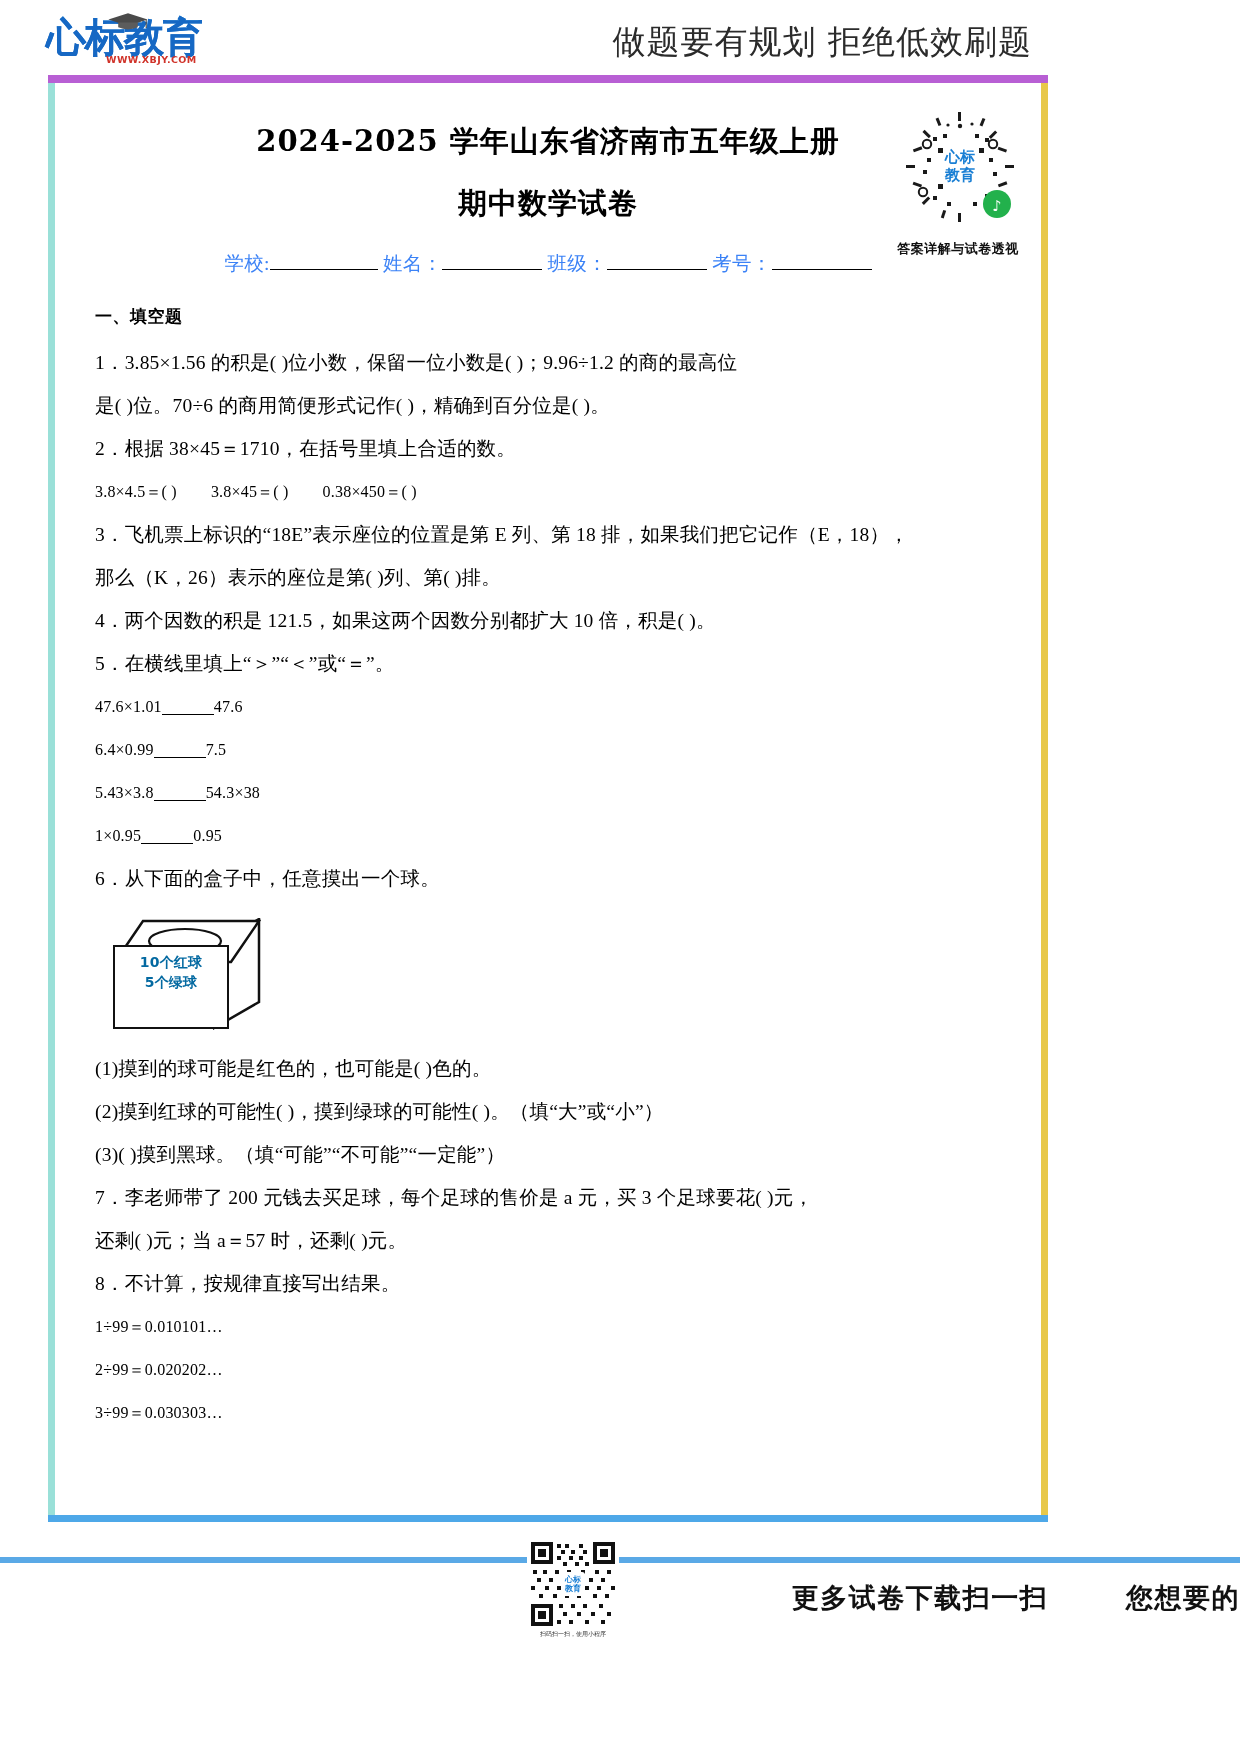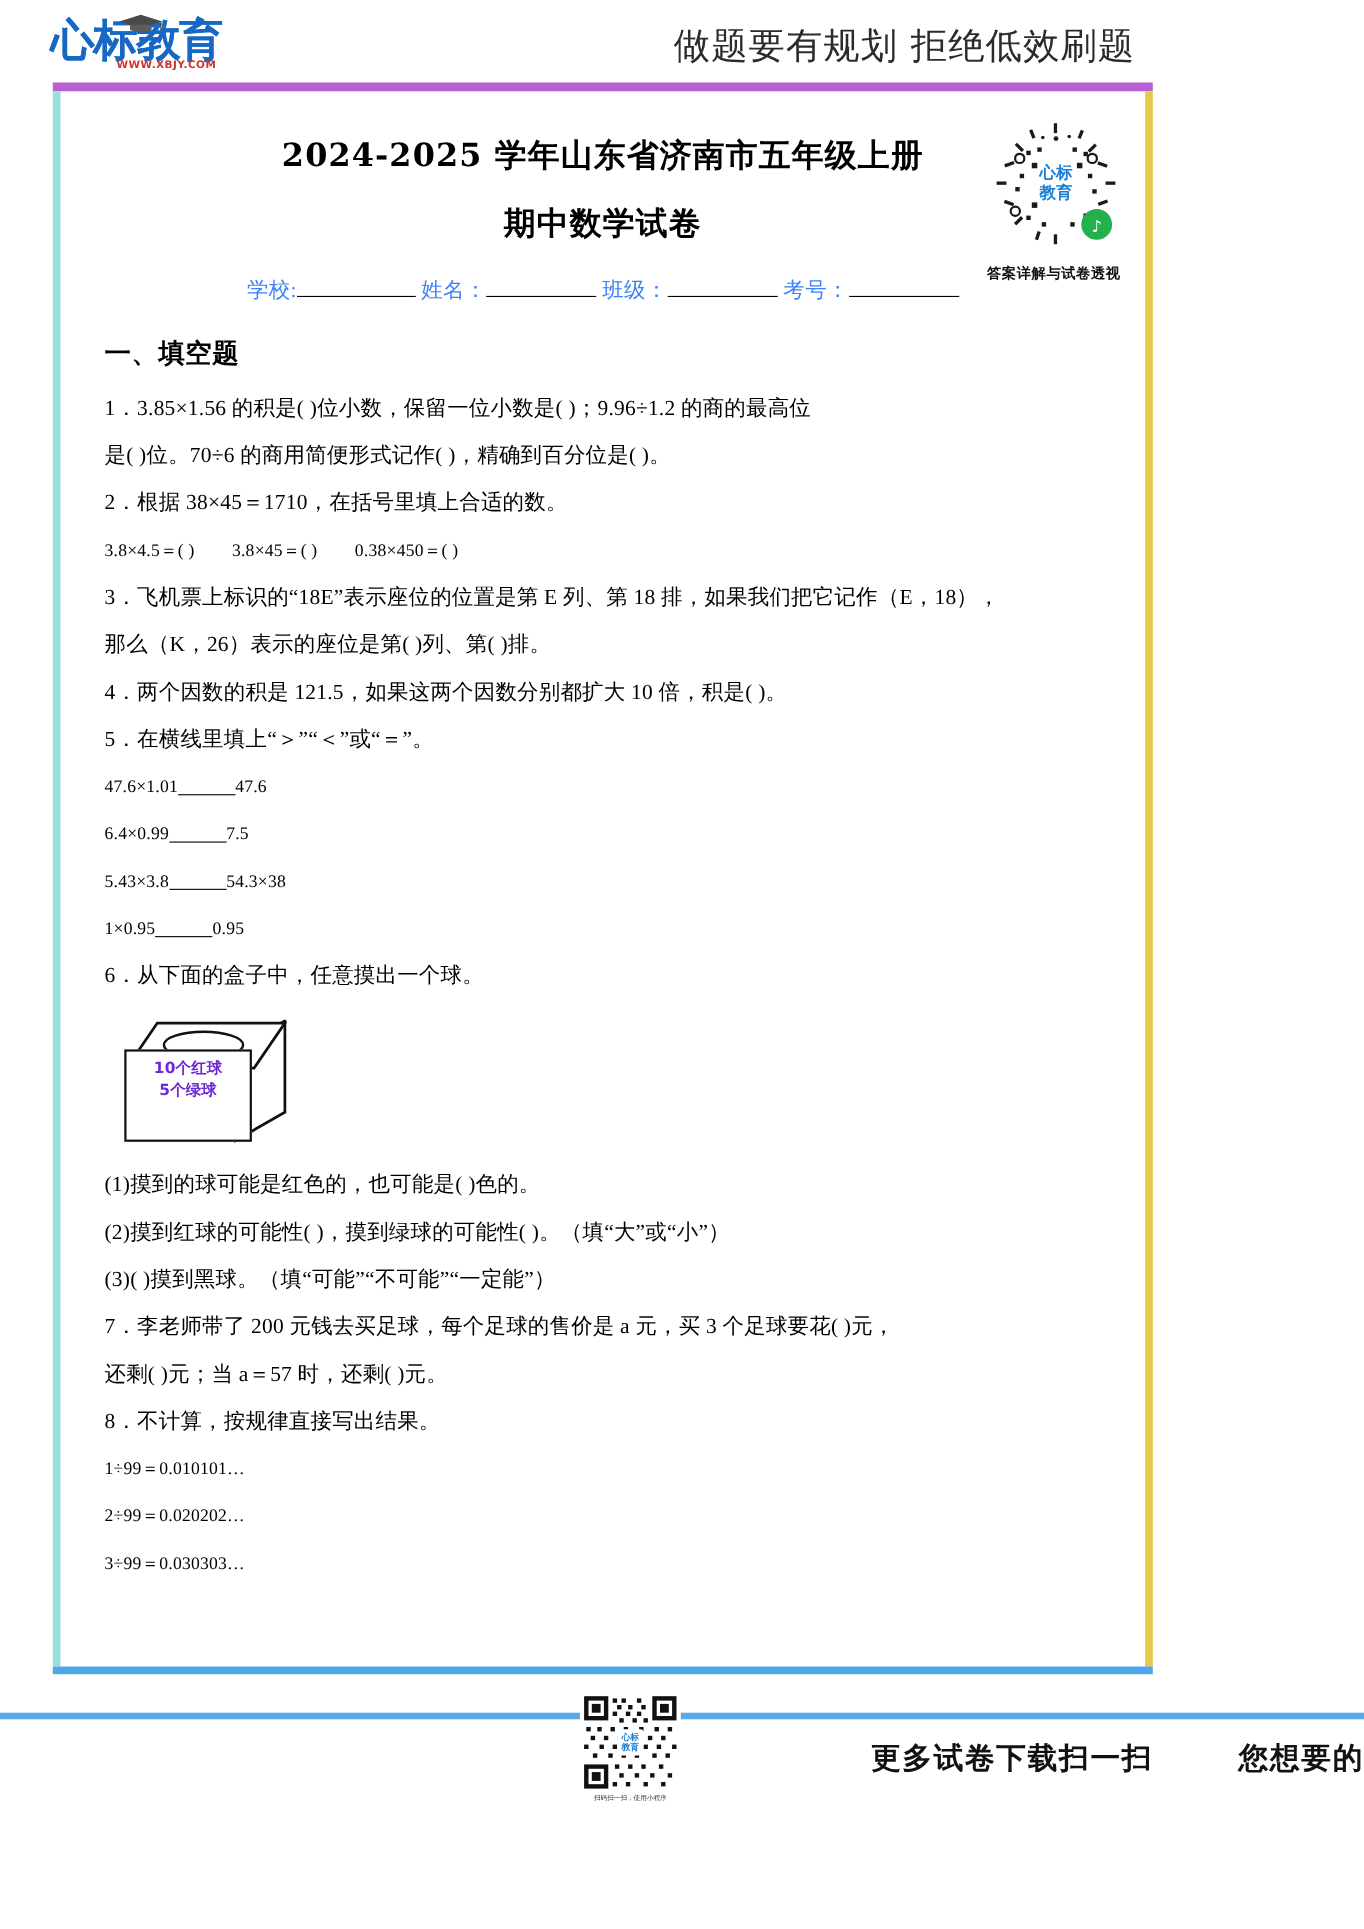--- a/index.html
+++ b/index.html
@@ -143,21 +143,21 @@
 
   
   .content {
     position: absolute;
     left: 40px; top: 215px;
     width: 900px;
   }
   .sec-head {
     font-family: "DejaVu Serif", serif;
     font-weight: bold;
-    font-size: 24px;
+    font-size: 17px;
     color: #000;
     margin-bottom: 13px;
     letter-spacing: 0.5px;
   }
   .q {
     font-size: 19.5px;
     color: #000;
     line-height: 43px;
     letter-spacing: 0.2px;
   }
@@ -200,21 +200,21 @@
   }
   .box-label {
     position: absolute;
     left: 0; top: 34px;
     width: 116px;
     text-align: center;
     font-family: "DejaVu Sans", sans-serif;
     font-size: 14px;
     font-weight: bold;
     line-height: 20px;
-    color: #6d28d9;
+    color: #0369a1;
     z-index: 4;
   }
 
   
   .footer {
     position: absolute;
     left: 0; top: 1568px;
     width: 1240px;
     height: 90px;
   }

